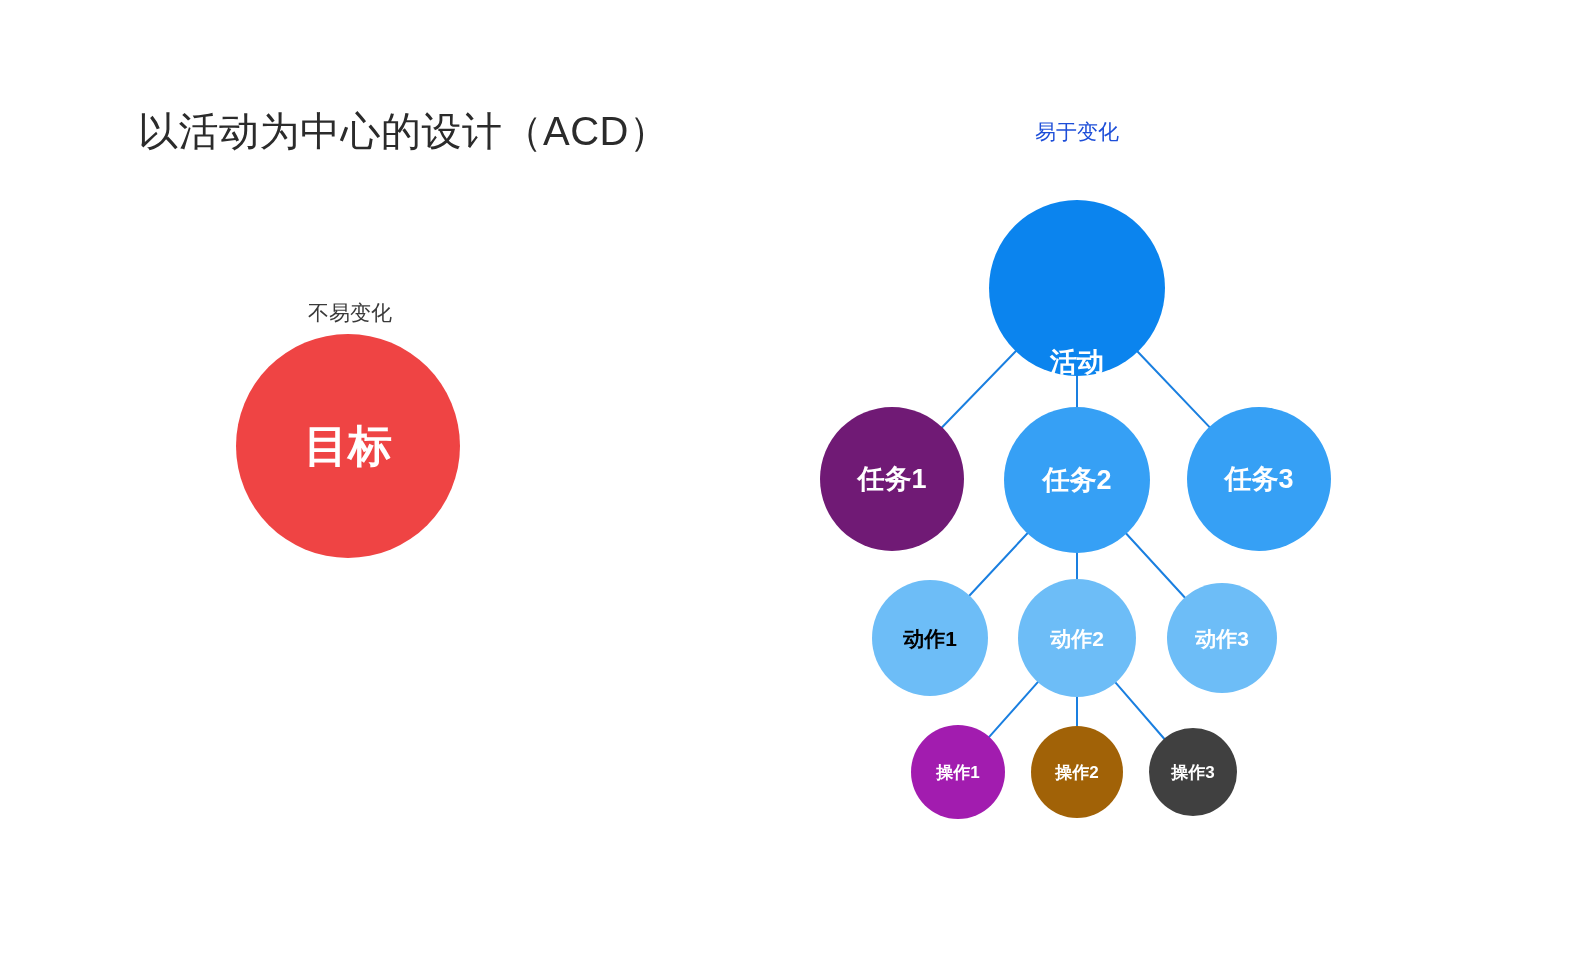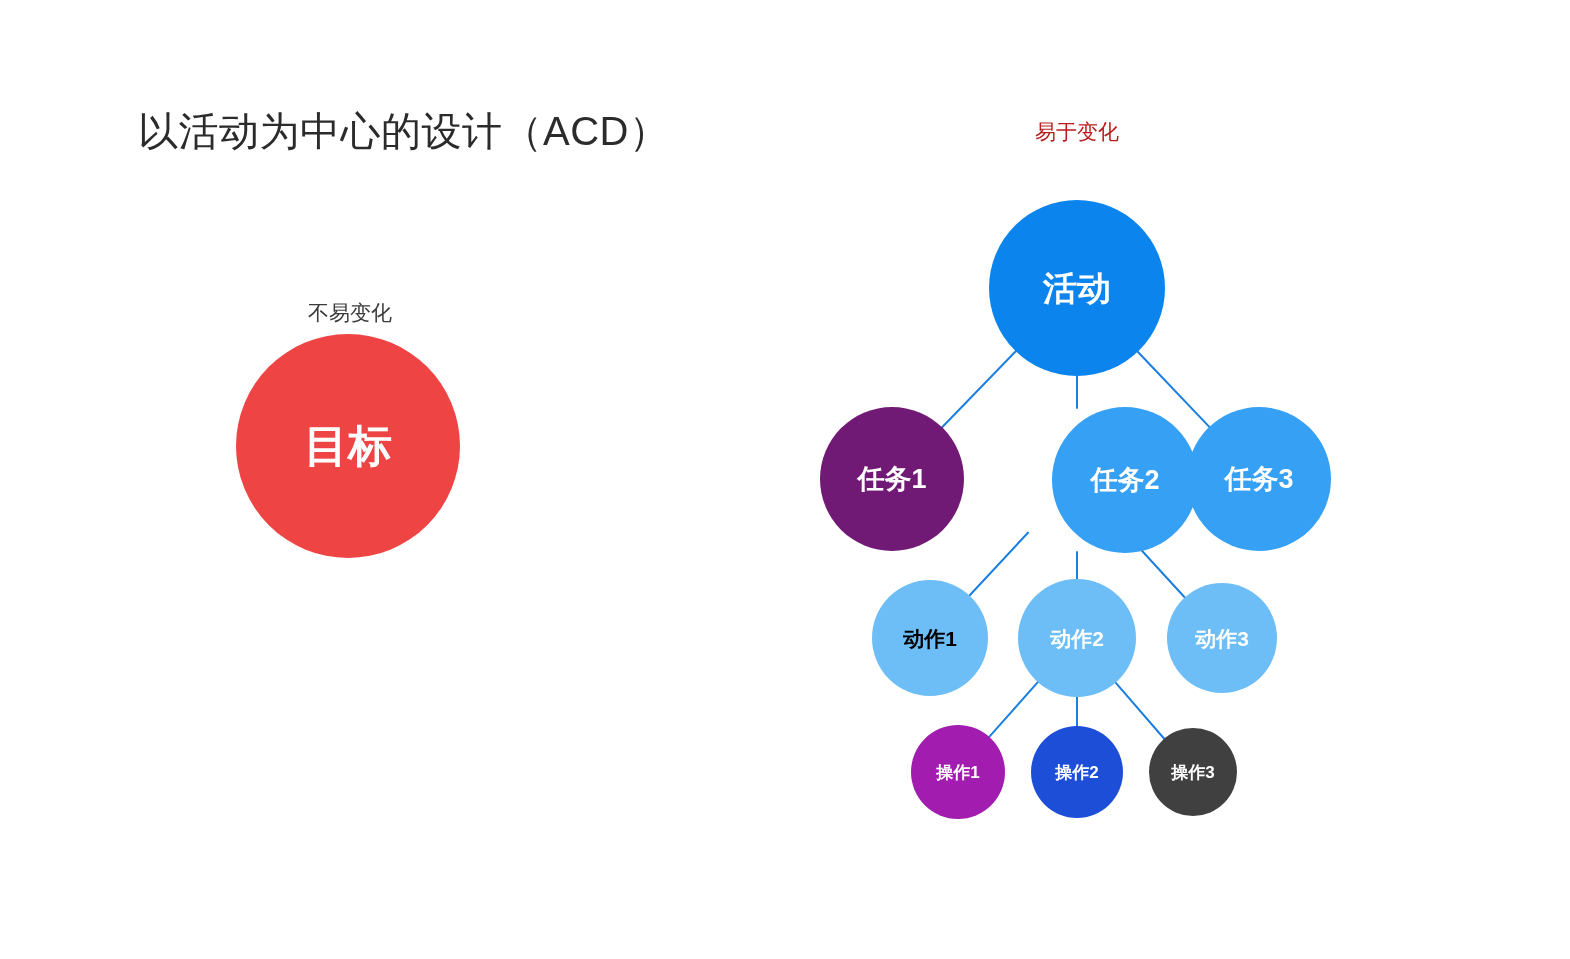--- a/index.html
+++ b/index.html
@@ -72,35 +72,35 @@
     box-sizing: border-box;
     line-height: 1;
   }
   .node .node-label {
     display: block;
     white-space: nowrap;
     text-align: center;
   }
 
   .node.level-goal     { font-size: 44px; }
-  .node.level-activity { font-size: 34px; }
+  .node.level-activity { font-size: 27px; align-items: flex-end; }
   .node.level-task     { font-size: 27px; }
   .node.level-action   { font-size: 21px; }
   .node.level-operation{ font-size: 17px; }
 </style>
 </head>
 <body>
 
 <div id="slide" style="background: rgb(255, 255, 255);">
 
   <div id="page-title" style="color: rgb(43, 43, 43);">以活动为中心的设计（ACD）</div>
 
   <div class="caption" id="caption-left" style="color: rgb(58, 58, 58);">不易变化</div>
 
-  <div class="caption" id="caption-right" style="color: #b91c1c;">易于变化</div>
+  <div class="caption" id="caption-right" style="color: #1d4ed8;">易于变化</div>
 
   <div id="diagram">
     <svg id="edge-layer" viewBox="0 0 1570 959" xmlns="http://www.w3.org/2000/svg">
         <line x1="1016.4710909300637" y1="350.49200882355586" x2="941.3971556777641" y2="428.0007744083625" stroke="#1a7fe0" stroke-width="2" stroke-linecap="round"></line>
         <line x1="1077" y1="375" x2="1077" y2="408" stroke="#1a7fe0" stroke-width="2" stroke-linecap="round"></line>
         <line x1="1137.0164663849787" y1="350.98431362379625" x2="1210.0210446743279" y2="427.59900842195935" stroke="#1a7fe0" stroke-width="2" stroke-linecap="round"></line>
         <line x1="1027.95635679886" y1="532.713575685579" x2="968.8262175342359" y2="596.2684192489165" stroke="#1a7fe0" stroke-width="2" stroke-linecap="round"></line>
         <line x1="1077" y1="552" x2="1077" y2="580" stroke="#1a7fe0" stroke-width="2" stroke-linecap="round"></line>
         <line x1="1125.682572080479" y1="533.0472164739014" x2="1185.4880709396407" y2="598.214587644574" stroke="#1a7fe0" stroke-width="2" stroke-linecap="round"></line>
         <line x1="1038.4869894070835" y1="681.3675917600908" x2="988.5448015047269" y2="737.6050134316521" stroke="#1a7fe0" stroke-width="2" stroke-linecap="round"></line>
@@ -110,39 +110,39 @@
     <div id="node-layer">
         <div class="node level-goal" style="left: 236px; top: 334px; width: 224px; height: 224px; background: #ef4444; color: rgb(255, 255, 255);">
           <span class="node-label">目标</span>
         </div>
         <div class="node level-activity" style="left: 989px; top: 200px; width: 176px; height: 176px; background: rgb(11, 132, 238); color: rgb(255, 255, 255);">
           <span class="node-label">活动</span>
         </div>
         <div class="node level-task" style="left: 820px; top: 407px; width: 144px; height: 144px; background: #701a75; color: rgb(255, 255, 255);">
           <span class="node-label">任务1</span>
         </div>
-        <div class="node level-task" style="left: 1052px; top: 407px; width: 146px; height: 146px; background: rgb(54, 160, 245); color: rgb(255, 255, 255);">
+        <div class="node level-task" style="left: 1004px; top: 407px; width: 146px; height: 146px; background: rgb(54, 160, 245); color: rgb(255, 255, 255);">
           <span class="node-label">任务2</span>
         </div>
         <div class="node level-task" style="left: 1187px; top: 407px; width: 144px; height: 144px; background: rgb(54, 160, 245); color: rgb(255, 255, 255);">
           <span class="node-label">任务3</span>
         </div>
         <div class="node level-action" style="left: 872px; top: 580px; width: 116px; height: 116px; background: rgb(109, 189, 247); color: #000000;">
           <span class="node-label">动作1</span>
         </div>
         <div class="node level-action" style="left: 1018px; top: 579px; width: 118px; height: 118px; background: rgb(109, 189, 247); color: rgb(255, 255, 255);">
           <span class="node-label">动作2</span>
         </div>
         <div class="node level-action" style="left: 1167px; top: 583px; width: 110px; height: 110px; background: rgb(109, 189, 247); color: rgb(255, 255, 255);">
           <span class="node-label">动作3</span>
         </div>
         <div class="node level-operation" style="left: 911px; top: 725px; width: 94px; height: 94px; background: #a21caf; color: rgb(255, 255, 255);">
           <span class="node-label">操作1</span>
         </div>
-        <div class="node level-operation" style="left: 1031px; top: 726px; width: 92px; height: 92px; background: #1d4ed8; color: rgb(255, 255, 255);">
+        <div class="node level-operation" style="left: 1031px; top: 726px; width: 92px; height: 92px; background: #a16207; color: rgb(255, 255, 255);">
           <span class="node-label">操作2</span>
         </div>
         <div class="node level-operation" style="left: 1149px; top: 728px; width: 88px; height: 88px; background: #404040; color: rgb(255, 255, 255);">
           <span class="node-label">操作3</span>
         </div>
       </div>
   </div>
 
 </div>
 

